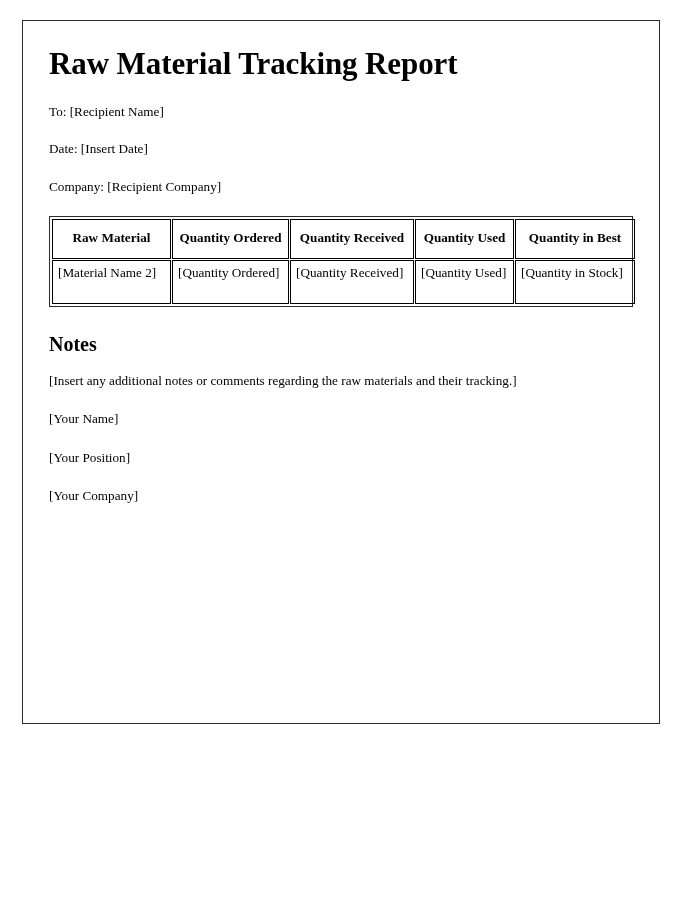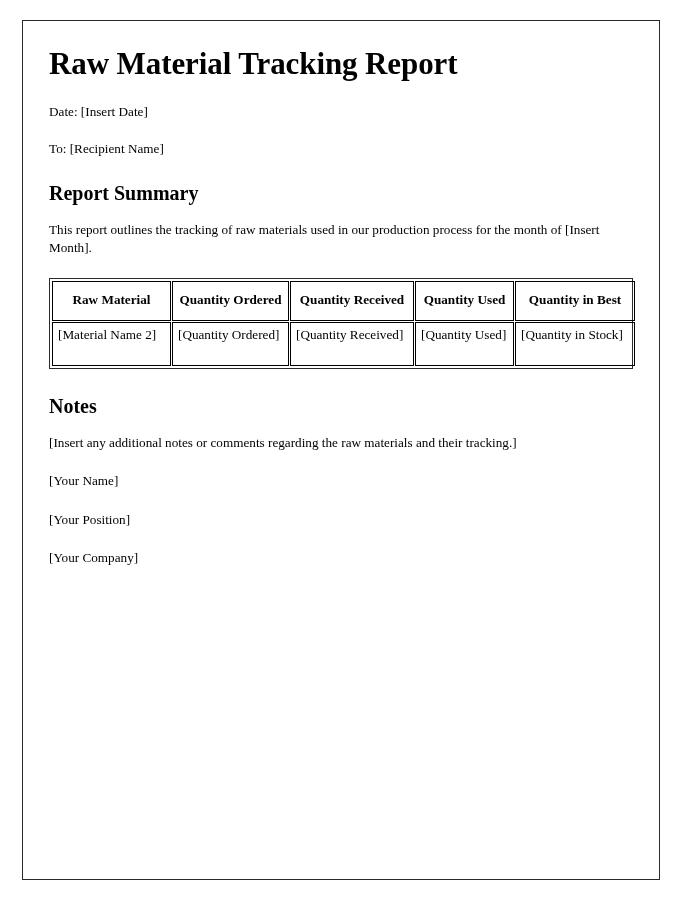--- a/index.html
+++ b/index.html
@@ -13,21 +13,21 @@
     font-family: "Liberation Serif", "DejaVu Serif", serif;
     color: #000000;
     overflow: hidden;
   }
 
   .page {
     position: absolute;
     left: 22px;
     top: 20px;
     width: 638px;
-    height: 860px;
+    height: 704px;
     border: 1px solid #2b2b2b;
     box-sizing: border-box;
     background: #ffffff;
     overflow: hidden;
   }
 
   .page-inner {
     padding: 26px 26px 0 26px;
   }
 
@@ -116,28 +116,25 @@
 </style>
 </head>
 <body>
 
 <div class="page">
   <div class="page-inner">
 
     <h1 class="doc-title">Raw Material Tracking Report</h1>
 
     <div>
+      <p class="meta-line">To: [Recipient Name]</p>
       <p class="meta-line">Date: [Insert Date]</p>
-      <p class="meta-line">To: [Recipient Name]</p>
+      <p class="meta-line">Company: [Recipient Company]</p>
     </div>
 
-    <section>
-      <h2 class="section-heading first">Report Summary</h2>
-      <p class="body-para">This report outlines the tracking of raw materials used in our production process for the month of [Insert Month].</p>
-    </section>
 
     <section>
 
       <div class="table-wrap">
         <table class="material-table">
           <colgroup>
             <col class="c1">
               <col class="c2">
               <col class="c3">
               <col class="c4">

